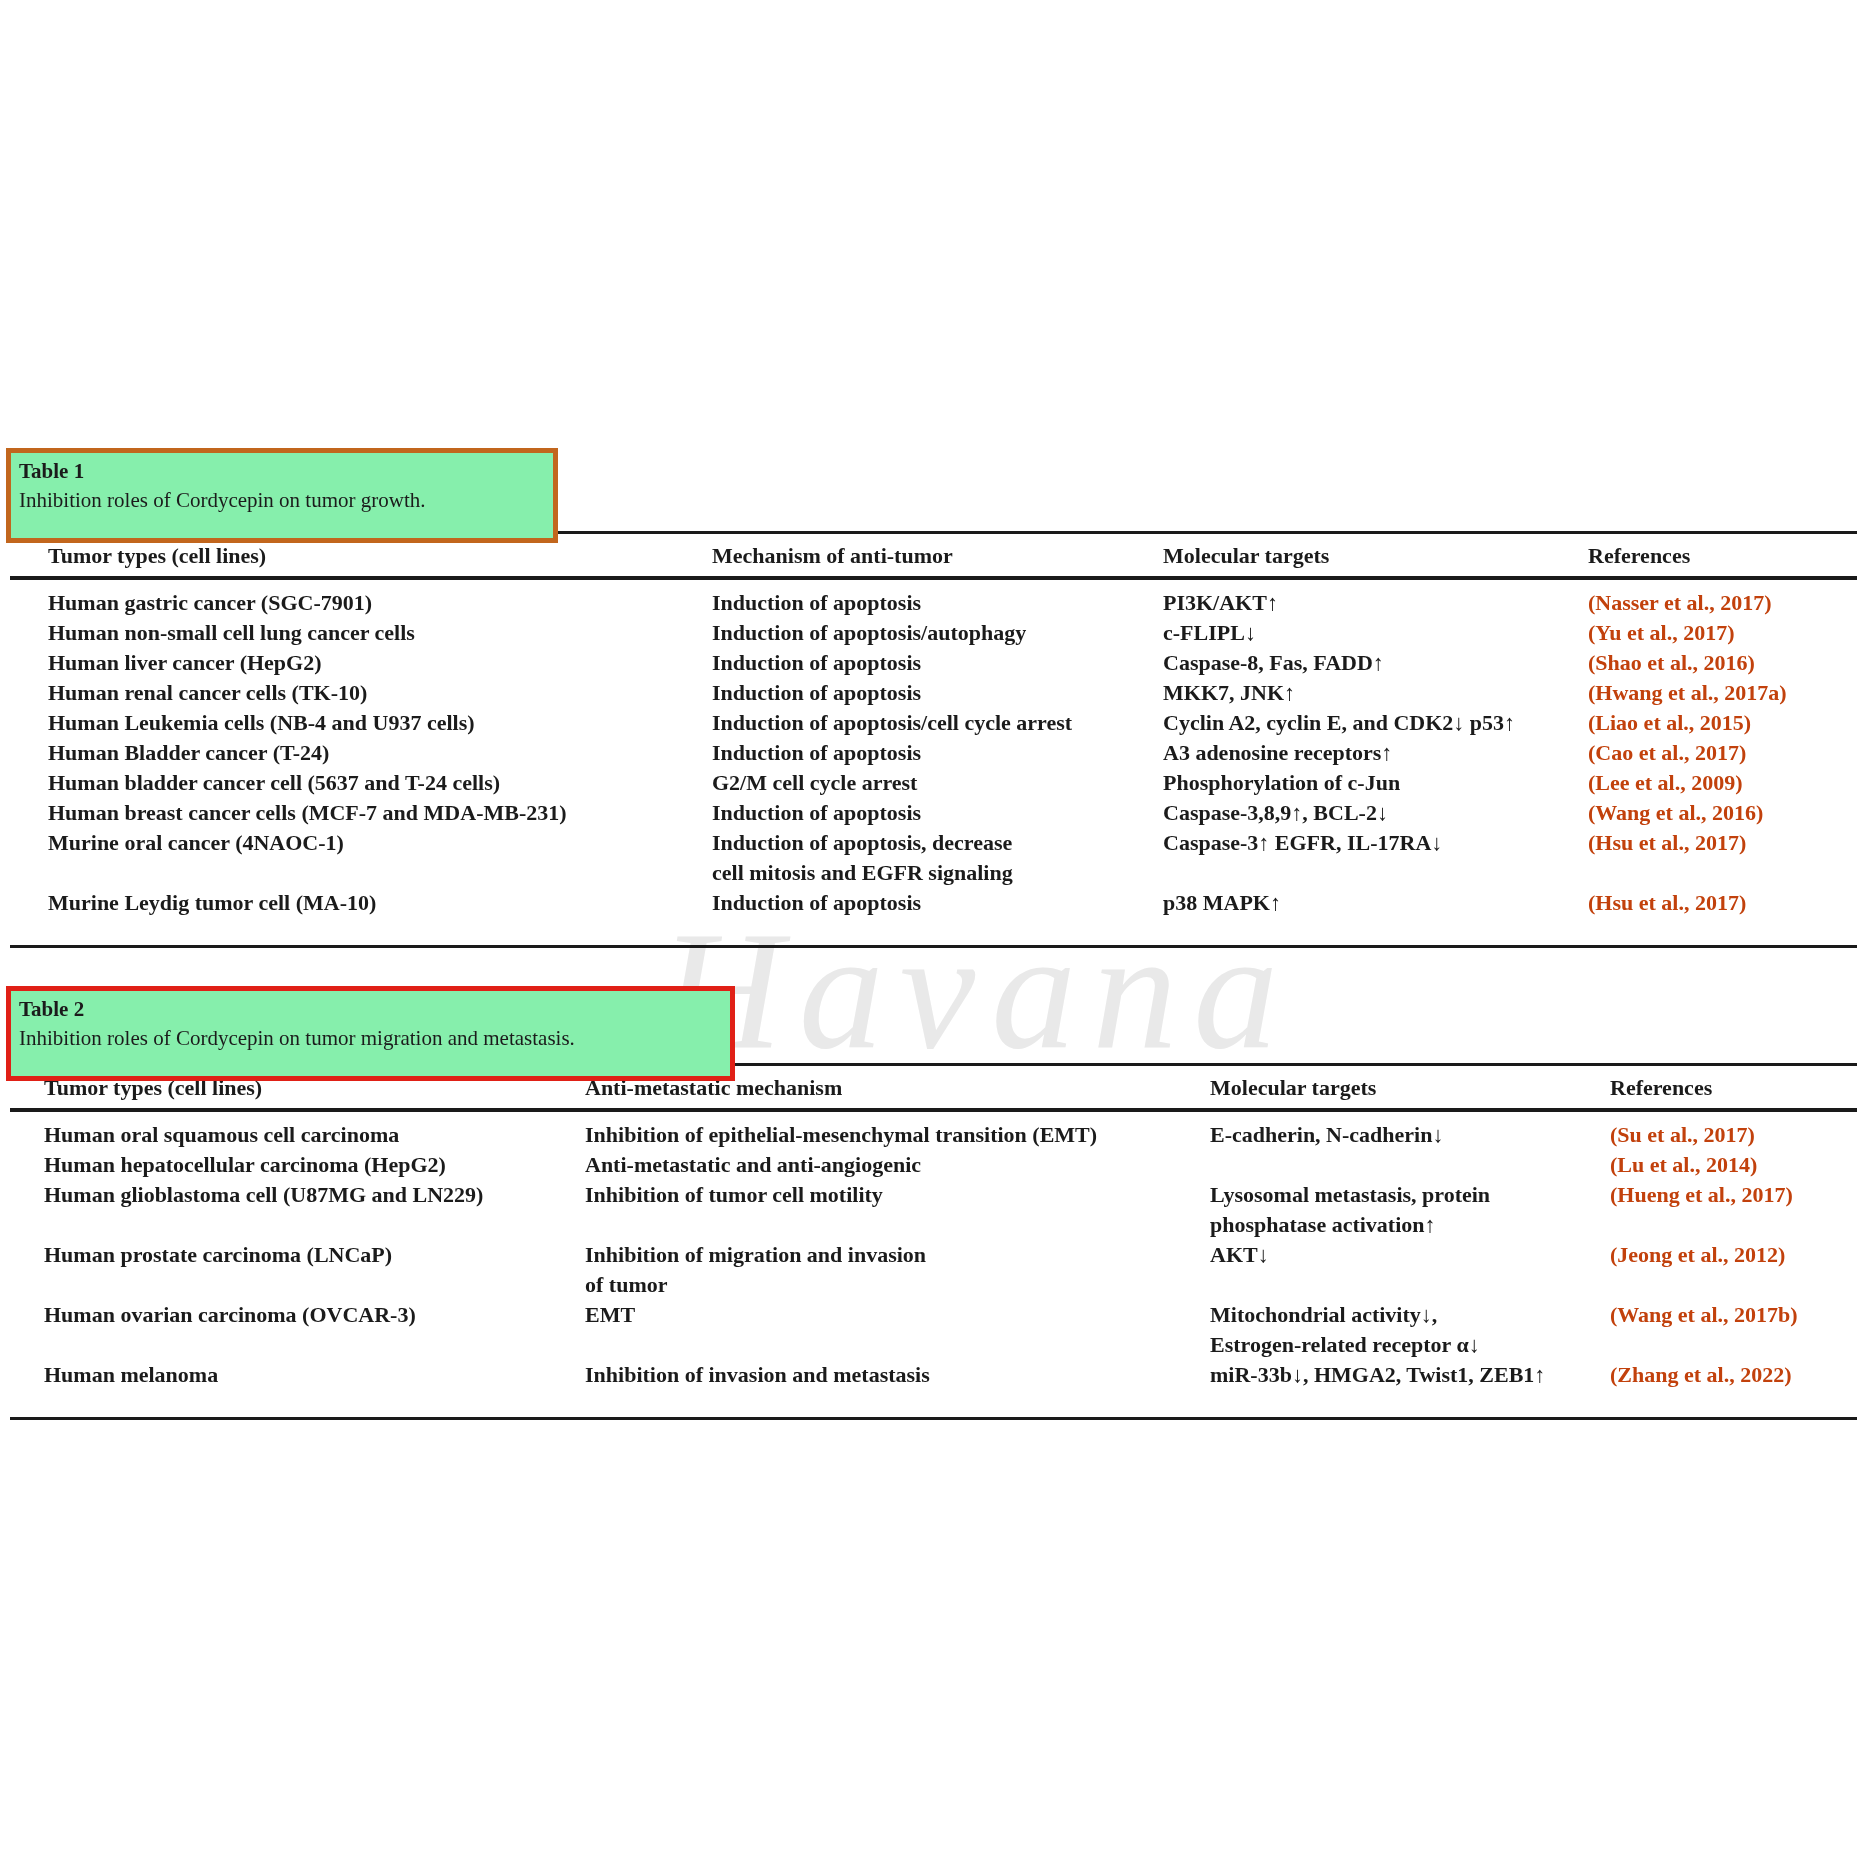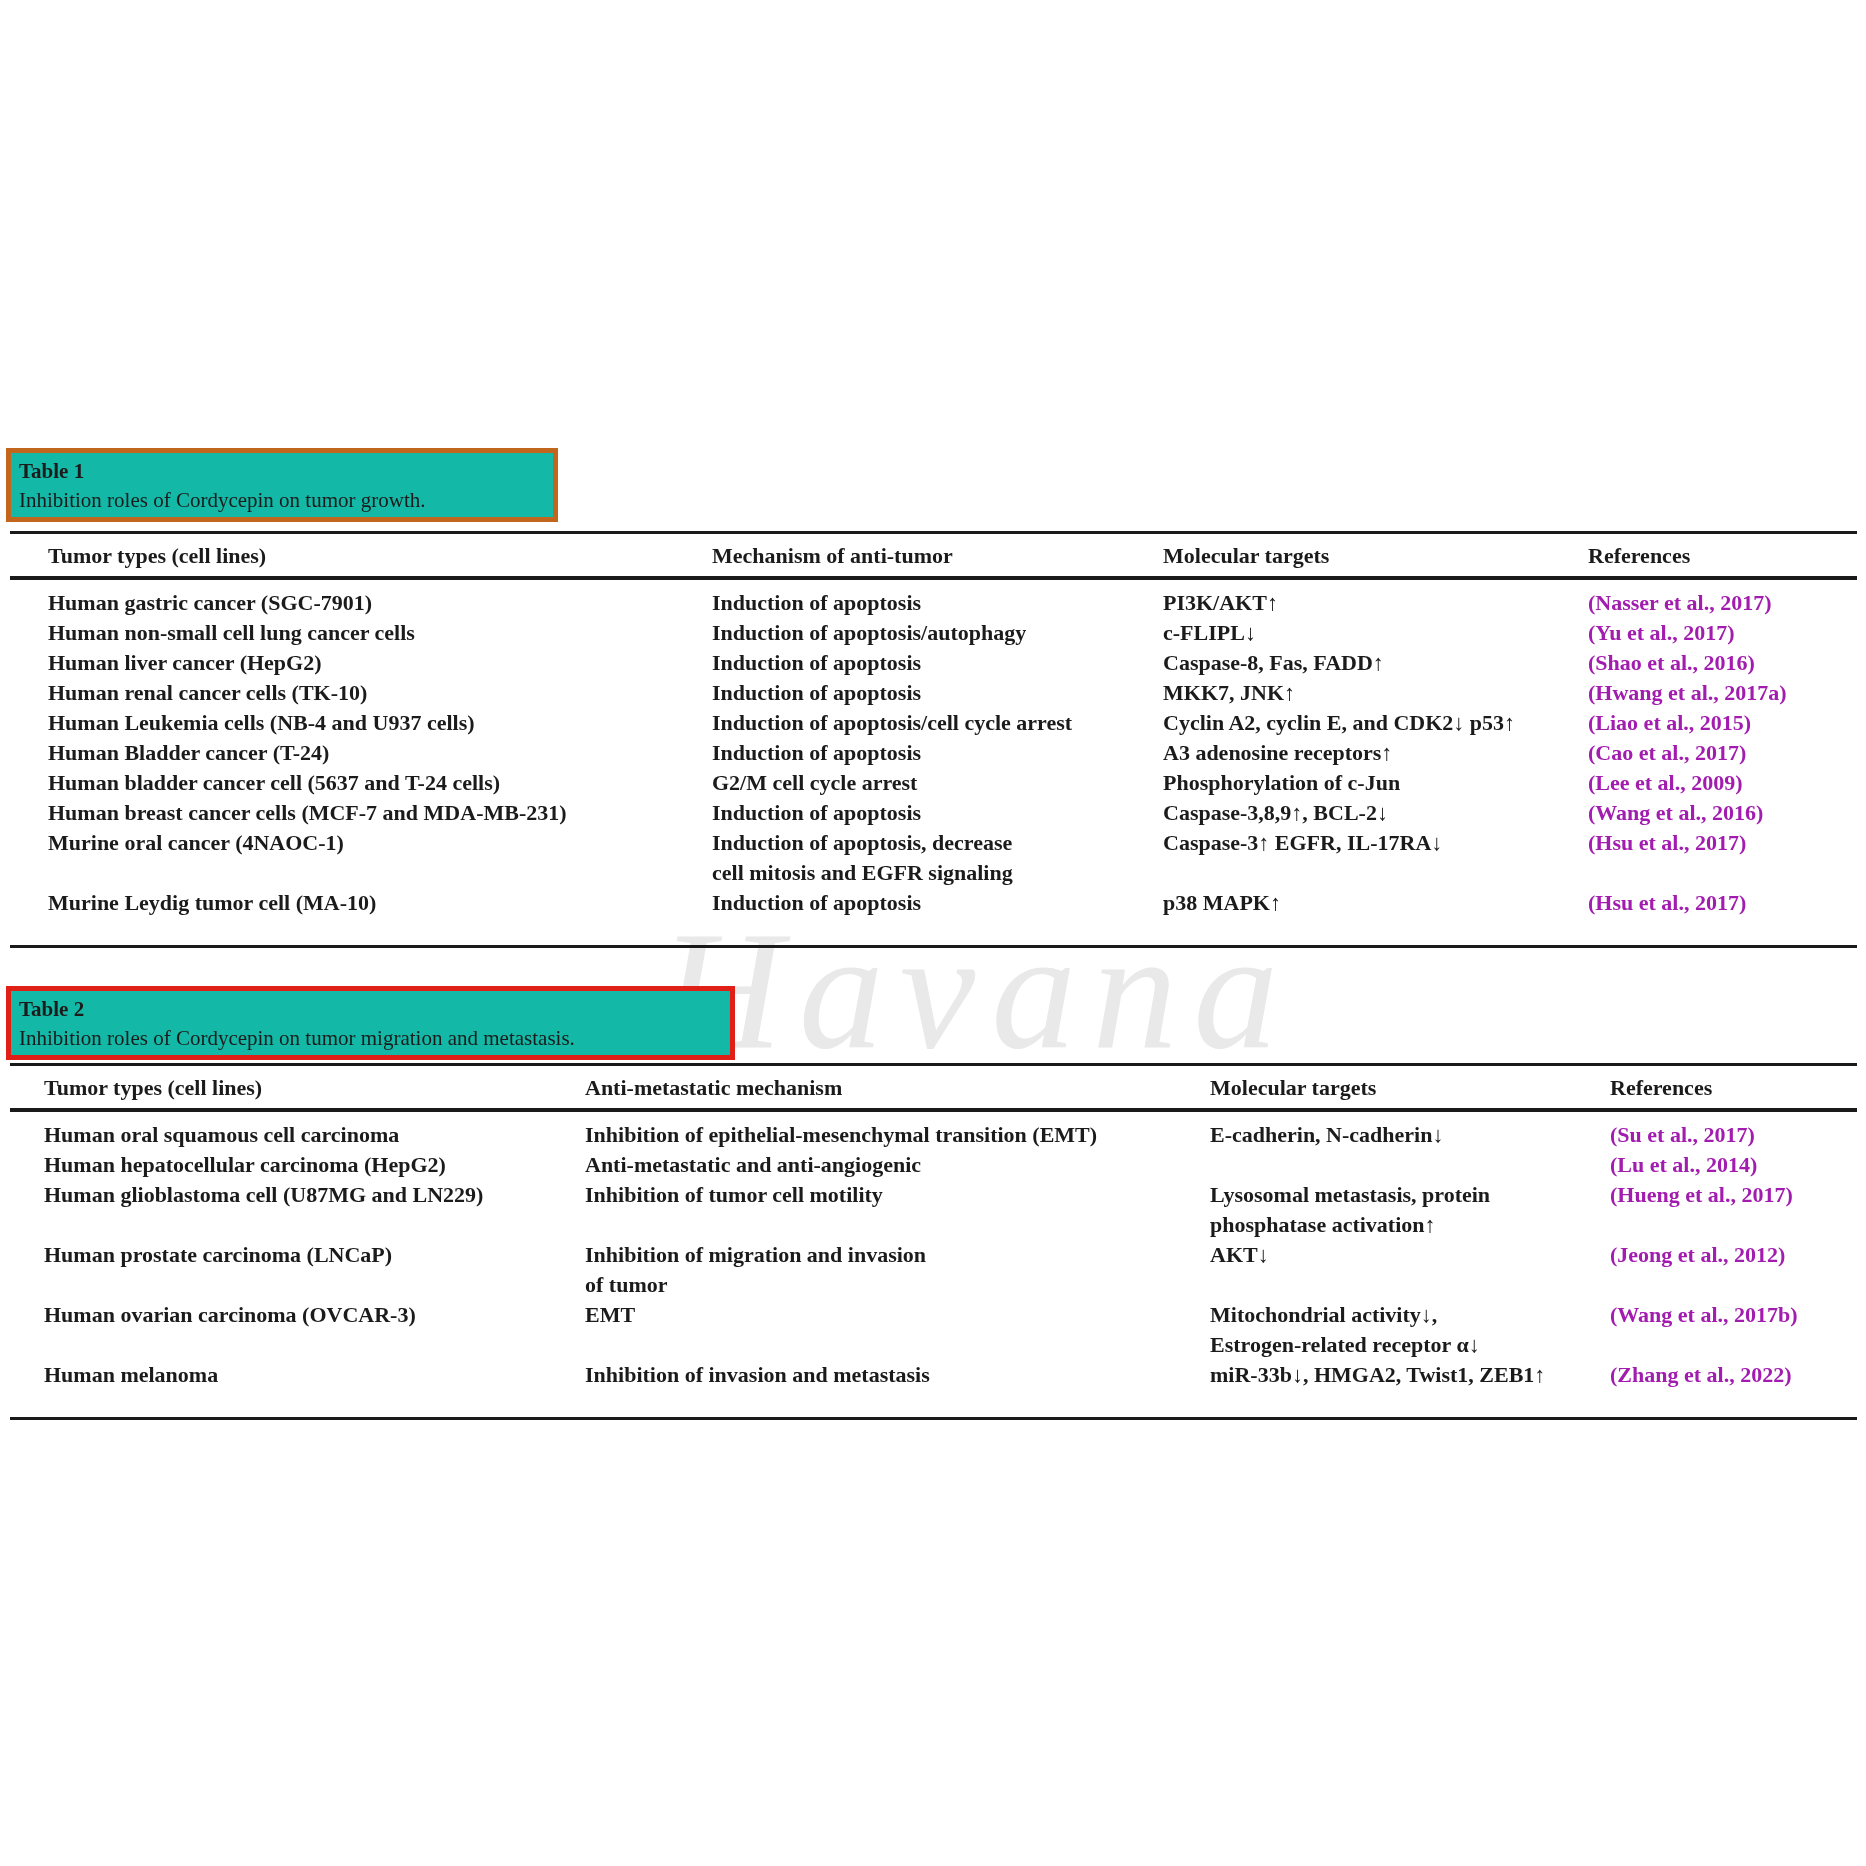--- a/index.html
+++ b/index.html
@@ -25,22 +25,22 @@
     color: #e9e9e9;
     line-height: 1;
     z-index: 0;
     user-select: none;
     white-space: nowrap;
   }
 
   
   .caption-box {
     position: absolute;
-    background: #14b8a6;
-    padding: 4px 12px 2px 8px;
+    background: #86efac;
+    padding: 4px 12px 23px 8px;
     z-index: 2;
   }
   .caption-box .cap-label {
     font-weight: bold;
     font-size: 21px;
     line-height: 29px;
     display: block;
   }
   .caption-box .cap-text {
     font-size: 21px;
@@ -76,21 +76,21 @@
     padding-bottom: 5px;
     border-bottom: 4px solid #1a1a1a;
     white-space: nowrap;
   }
   table.paper-table tbody tr:first-child td { padding-top: 8px; }
   table.paper-table tbody tr:last-child td { padding-bottom: 27px; }
 
   #table1-wrap td:first-child { padding-left: 38px; }
   #table2-wrap td:first-child { padding-left: 34px; }
 
-  .ref { color: #a21caf; cursor: pointer; }
+  .ref { color: #c2410c; cursor: pointer; }
 </style>
 </head>
 <body>
 
 <div class="page">
 
   <div class="watermark">Havana</div>
 
   <div class="caption-box" id="caption1">
     <span class="cap-label">Table 1</span>

